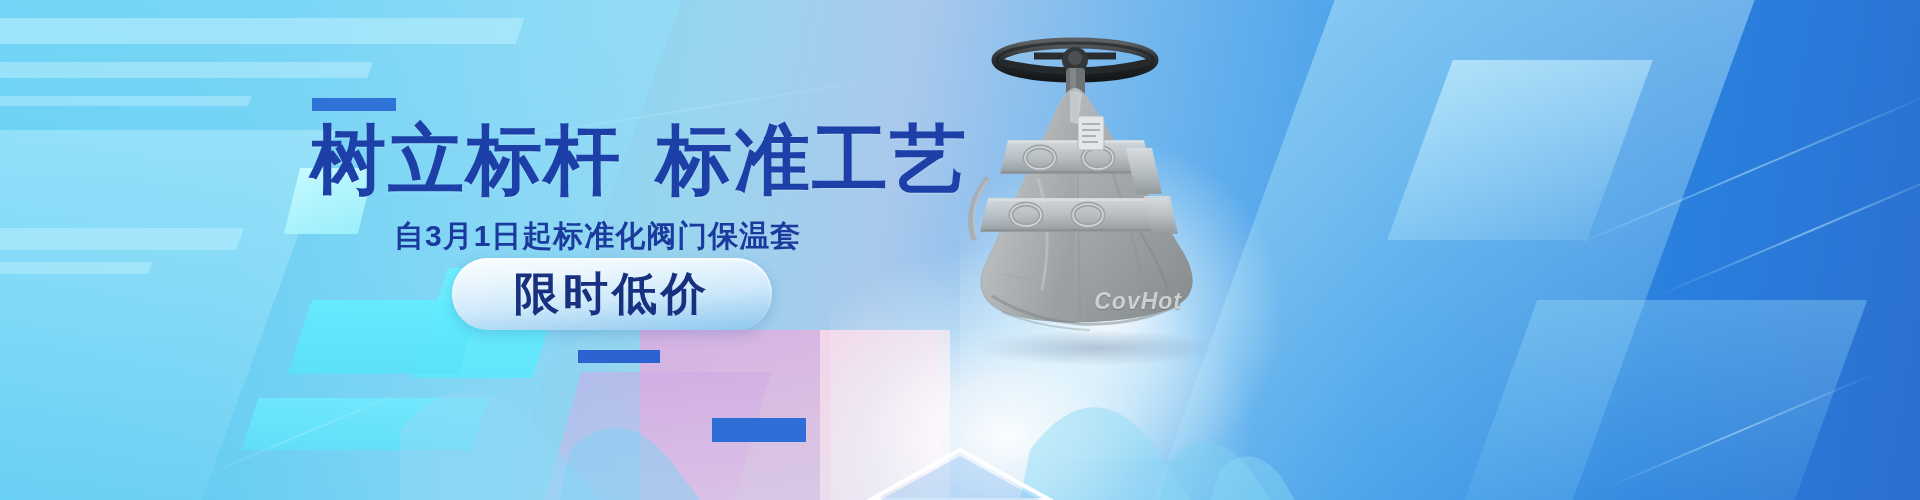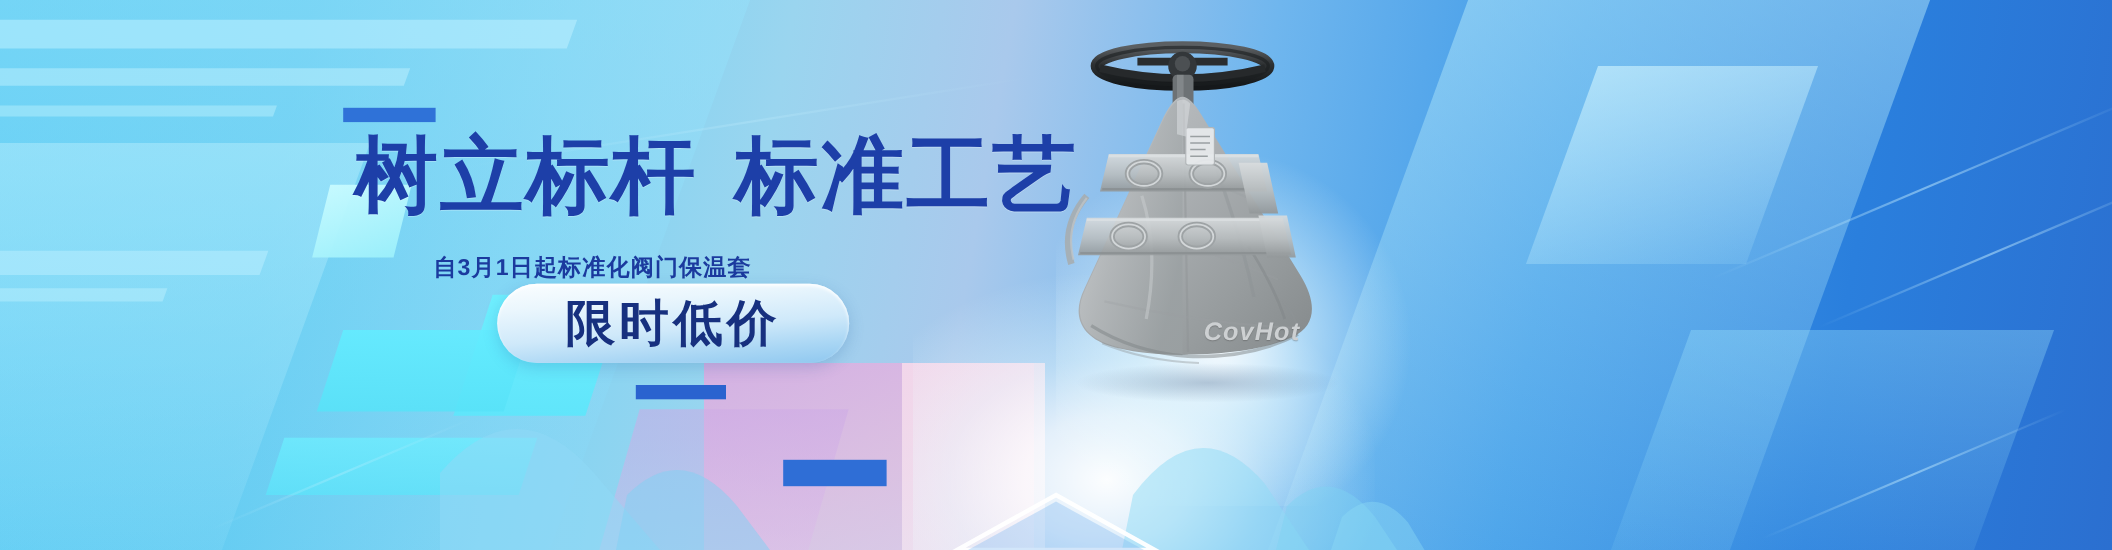--- a/index.html
+++ b/index.html
@@ -85,25 +85,25 @@
   
   .bluebar{position:absolute;background:#2f6fd6;}
   .bar-top{left:312px;top:98px;width:84px;height:13px;background:#2f72d8;}
   .bar-bottom{left:578px;top:350px;width:82px;height:13px;background:#2a63cf;}
   .bar-mid{left:712px;top:418px;width:94px;height:24px;background:#2f6ed6;}
 
   
   .title{position:absolute;left:310px;top:122px;
          font-size:76px;font-weight:bold;color:#1d3fa8;letter-spacing:2px;
          line-height:1;white-space:nowrap;
-         text-shadow:0 1px 0 rgba(255,255,255,.25);margin-left:12px;}
+         text-shadow:0 1px 0 rgba(255,255,255,.25);}
   .title .gap{display:inline-block;width:34px;}
 
-  .subtitle{position:absolute;left:394px;top:229px;
-            font-size:21px;font-weight:bold;color:#1b3a9e;letter-spacing:1px;
+  .subtitle{position:absolute;left:394px;top:216px;
+            font-size:30px;font-weight:bold;color:#1b3a9e;letter-spacing:1px;
             white-space:nowrap;}
 
   
   .pill{position:absolute;left:452px;top:258px;width:320px;height:72px;
         border-radius:40px;
         background:linear-gradient(175deg,#fbfeff 0%,#eaf6fd 26%,#cfe9fa 56%,#a9d6f4 80%,#8ec7ef 100%);
         box-shadow:0 4px 14px rgba(40,90,160,.22),inset 0 2px 3px rgba(255,255,255,.9);}
   .pill-label{position:absolute;left:0;top:0;width:320px;height:72px;
         display:flex;align-items:center;justify-content:center;
         font-size:45px;font-weight:bold;color:#17307f;letter-spacing:4px;text-align:right;}

